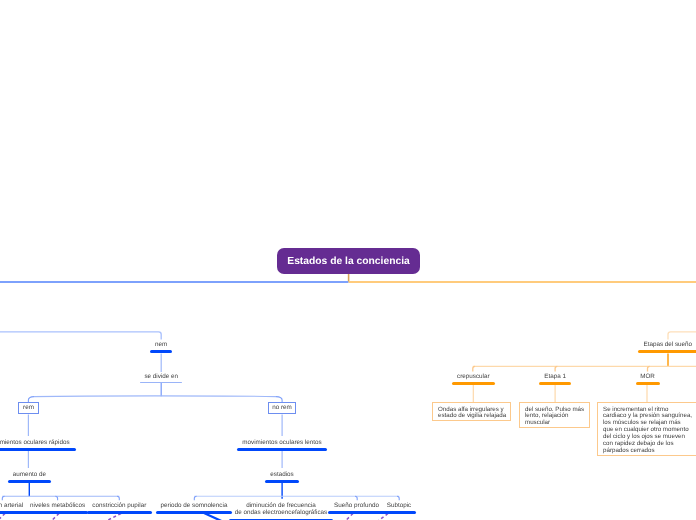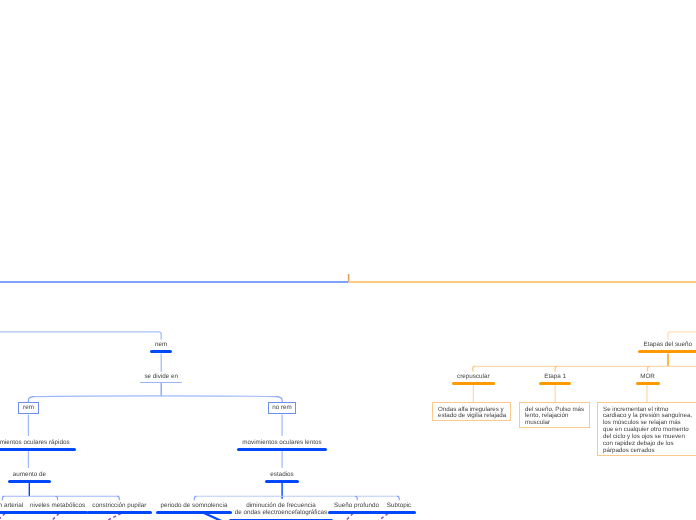--- a/index.html
+++ b/index.html
@@ -100,20 +100,23 @@
     <path d="M475 366.3 Q472.8 366.3 472.8 368.5 V371.6" stroke="#fcc98c" stroke-width="1.3"></path>
     <path d="M557.3 366.3 Q555.1 366.3 555.1 368.5 V371.6" stroke="#fcc98c" stroke-width="1.3"></path>
     <path d="M649.7 366.3 Q647.5 366.3 647.5 368.5 V371.6" stroke="#fcc98c" stroke-width="1.3"></path>
 
     <path d="M473.3 383 V402" stroke="#fdd9ab" stroke-width="1.2"></path>
     <path d="M555.1 383 V402" stroke="#fdd9ab" stroke-width="1.2"></path>
     <path d="M647 383 V402" stroke="#fdd9ab" stroke-width="1.2"></path>
   </g>
 </svg>
 
+<div class="node root" style="left:277px;top:248px;width:143px;height:26px;background:#652c92;">
+  <span class="root-label">Estados de la conciencia</span>
+</div>
 
 <div class="u" style="left:111.2px;top:341.0px;width:100px;">
   <span class="t">nem</span>
   <span class="bar" style="width:22px;height:3px;background:#0048fb;margin-top:2px;"></span>
 </div>
 
 <div class="u" style="left:111.2px;top:373.0px;width:100px;">
   <span class="t">se divide en</span>
   <span class="bar" style="width:42px;height:1px;background:#9ab4f8;margin-top:2px;"></span>
 </div>

